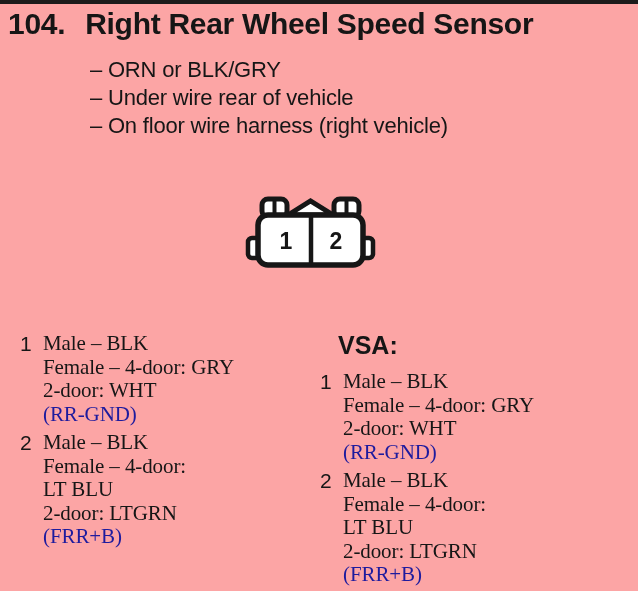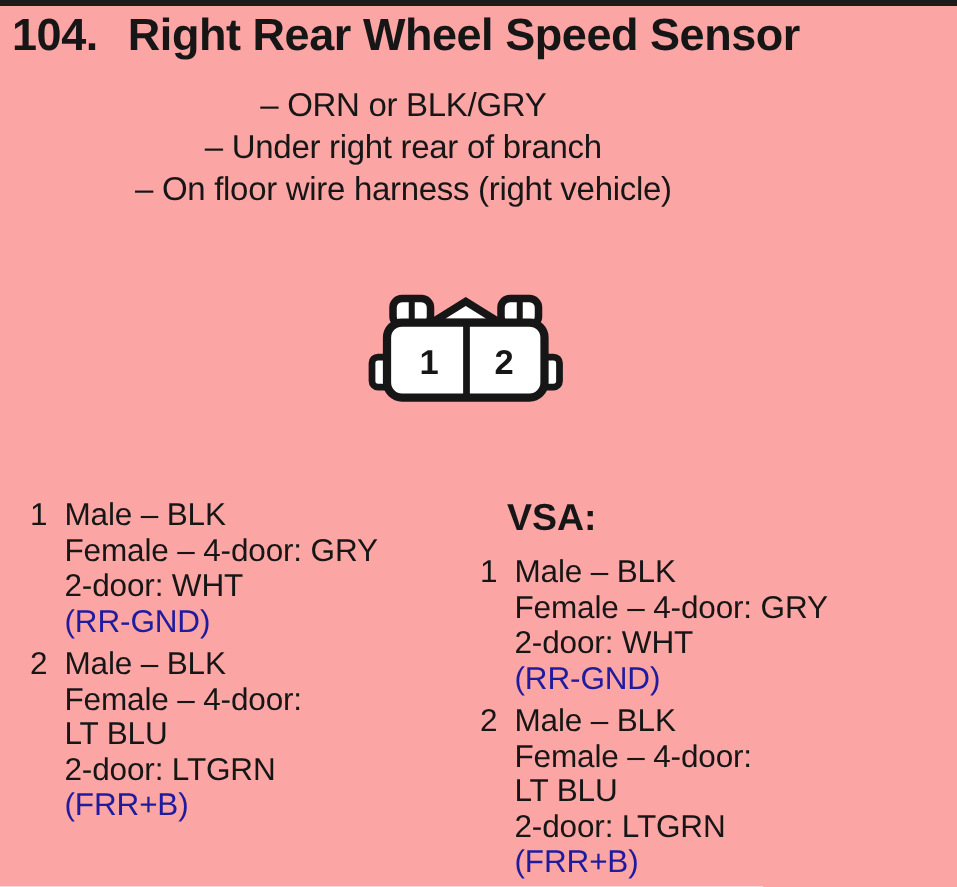--- a/index.html
+++ b/index.html
@@ -20,57 +20,57 @@
     background:#1c1c1c;
   }
   .title-row{
     position:absolute;top:7px;left:8px;
     font-weight:bold;font-size:30px;letter-spacing:-0.3px;
     white-space:nowrap;
   }
   .title-num{display:inline-block;margin-right:20px;}
   .notes{
     position:absolute;left:90px;top:56px;
-    font-size:22px;line-height:28px;letter-spacing:-0.2px;text-align:center;
+    font-size:22px;line-height:28px;letter-spacing:-0.2px;
   }
   .connector{position:absolute;left:240px;top:191px;}
   .connector .stroke{fill:#ffffff;stroke:#161616;}
   .connector text{
     font-family:"Liberation Sans","DejaVu Sans",sans-serif;
     font-weight:bold;font-size:23px;fill:#161616;
   }
   .col{position:absolute;top:332px;width:300px;}
   .col-abs{left:20px;}
   .col-vsa{left:320px;}
   .col-header{
     font-size:25px;font-weight:bold;
     line-height:26px;margin:0 0 12px 18px;
   }
   .pin-item{
     display:flex;margin-bottom:5px;
     font-size:21px;line-height:23.5px;letter-spacing:-0.1px;
   }
   .pin-num{width:15px;margin-right:8px;flex:none;}
-  .pin-lines{flex:1;}
+  .pin-lines{flex:1;font-family:Liberation Serif, serif;}
   .signal{color:var(--signal-blue);}
 </style>
 </head>
 <body>
 
 <div class="page">
 
   <div class="top-rule"></div>
 
   <div class="title-row">
     <span class="title-num">104.</span><span class="title-text">Right Rear Wheel Speed Sensor</span>
   </div>
 
   <div class="notes">
     <div class="note">– ORN or BLK/GRY</div>
-    <div class="note">– Under right rear of branch</div>
+    <div class="note">– Under wire rear of vehicle</div>
     <div class="note">– On floor wire harness (right vehicle)</div>
   </div>
 
   <svg class="connector" width="140" height="84" viewBox="0 0 140 84" aria-hidden="true">
 
     <g>
       <rect class="stroke" x="22" y="8" width="25" height="18" rx="6" stroke-width="5"></rect>
       <line x1="34.5" y1="8" x2="34.5" y2="24" stroke="#161616" stroke-width="4"></line>
     </g>
     <g>

